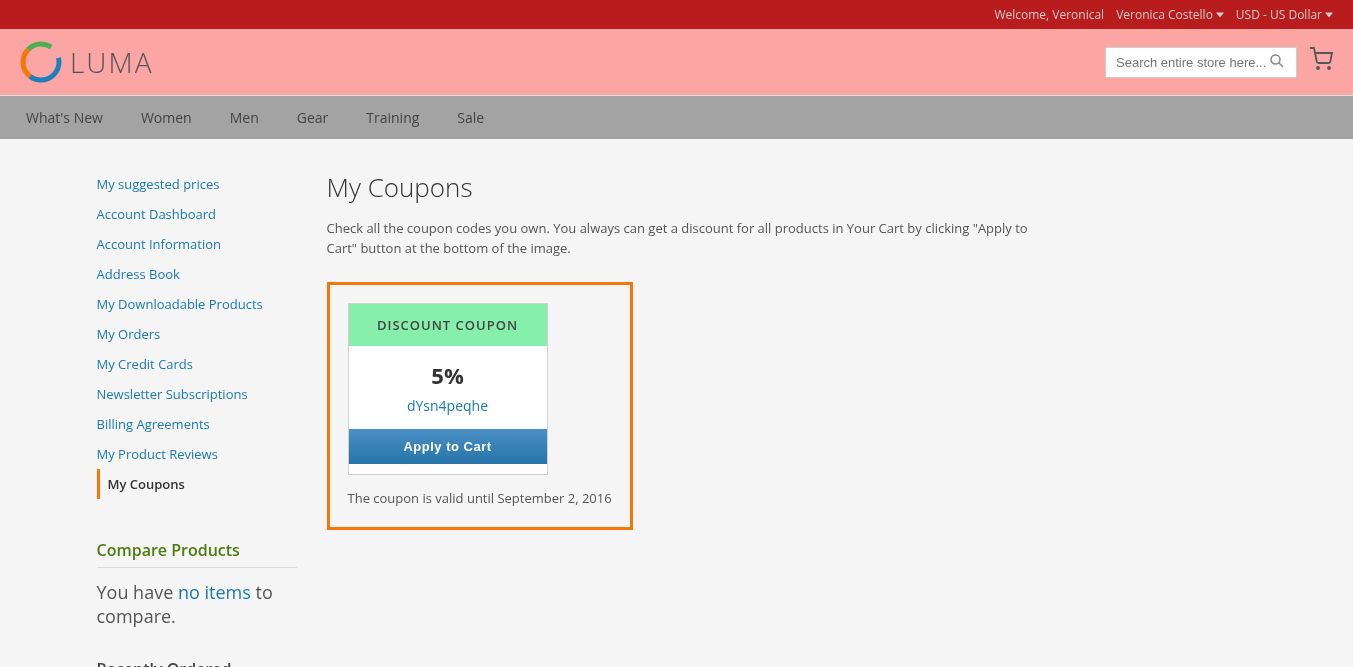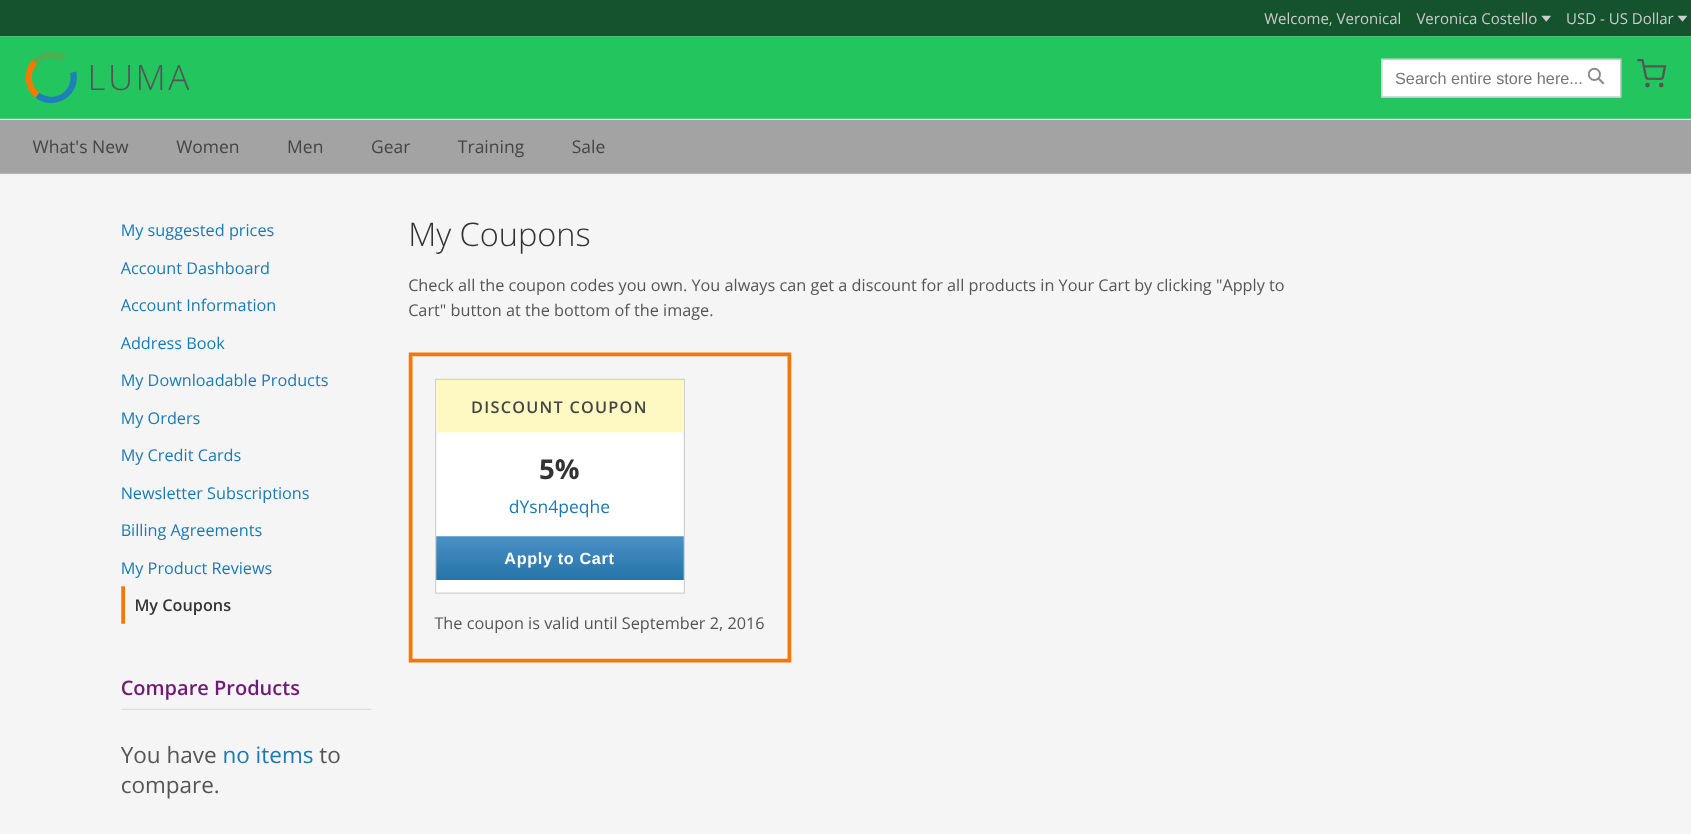--- a/index.html
+++ b/index.html
@@ -1,35 +1,35 @@
 <!DOCTYPE html>
 <html><head>
   <meta charset="utf-8">
   <style>
     * { margin: 0; padding: 0; box-sizing: border-box; }
     body { font-family: 'Open Sans', Arial, sans-serif; font-size: 14px; color: #333; background: #f5f5f5; }
 
     
     .top-bar {
-      background: #14532d;
+      background: #b91c1c;
       color: #ccc;
       font-size: 12px;
-      padding: 6px 3px;
+      padding: 6px 20px;
       display: flex;
       justify-content: flex-end;
       align-items: center;
       gap: 12px;
     }
     .top-bar a { color: #ccc; text-decoration: none; cursor: pointer; }
     .top-bar .dropdown { display: flex; align-items: center; gap: 3px; cursor: pointer; }
     .top-bar .dropdown svg { width: 8px; height: 8px; fill: #ccc; }
 
     
     .header {
-      background: #22c55e;
+      background: #fca5a5;
       padding: 12px 20px;
       display: flex;
       align-items: center;
       justify-content: space-between;
       border-bottom: 1px solid #e0e0e0;
     }
     .logo { display: flex; align-items: center; gap: 8px; }
     .logo-text { font-size: 28px; font-weight: 300; color: #555; letter-spacing: 2px; }
     .header-right { display: flex; align-items: center; gap: 12px; }
     .search-box {
@@ -135,21 +135,21 @@
 
     
     .coupon-card {
       background: #fff;
       border: 1px solid #d0d0d0;
       width: 200px;
       text-align: center;
       padding-bottom: 10px;
     }
     .coupon-header {
-      background: #fef9c3;
+      background: #86efac;
       color: #444;
       font-size: 13px;
       font-weight: 600;
       letter-spacing: 1px;
       padding: 12px 10px;
       text-transform: uppercase;
     }
     .coupon-percent {
       font-size: 22px;
       font-weight: 700;
@@ -182,22 +182,22 @@
       line-height: 1.5;
     }
 
     
     .compare-section {
       margin-top: 40px;
     }
     .compare-section h3 {
       font-size: 16px;
       font-weight: 600;
-      color: #701a75;
-      margin-bottom: 24px;
+      color: #4d7c0f;
+      margin-bottom: 12px;
       border-bottom: 1px solid #ddd;
       padding-bottom: 6px;
     }
     .compare-text {
       font-size: 18px;
       color: #555;
     }
     .compare-text a { color: #1a7ab5; text-decoration: none; }
 
     .recently-ordered {

